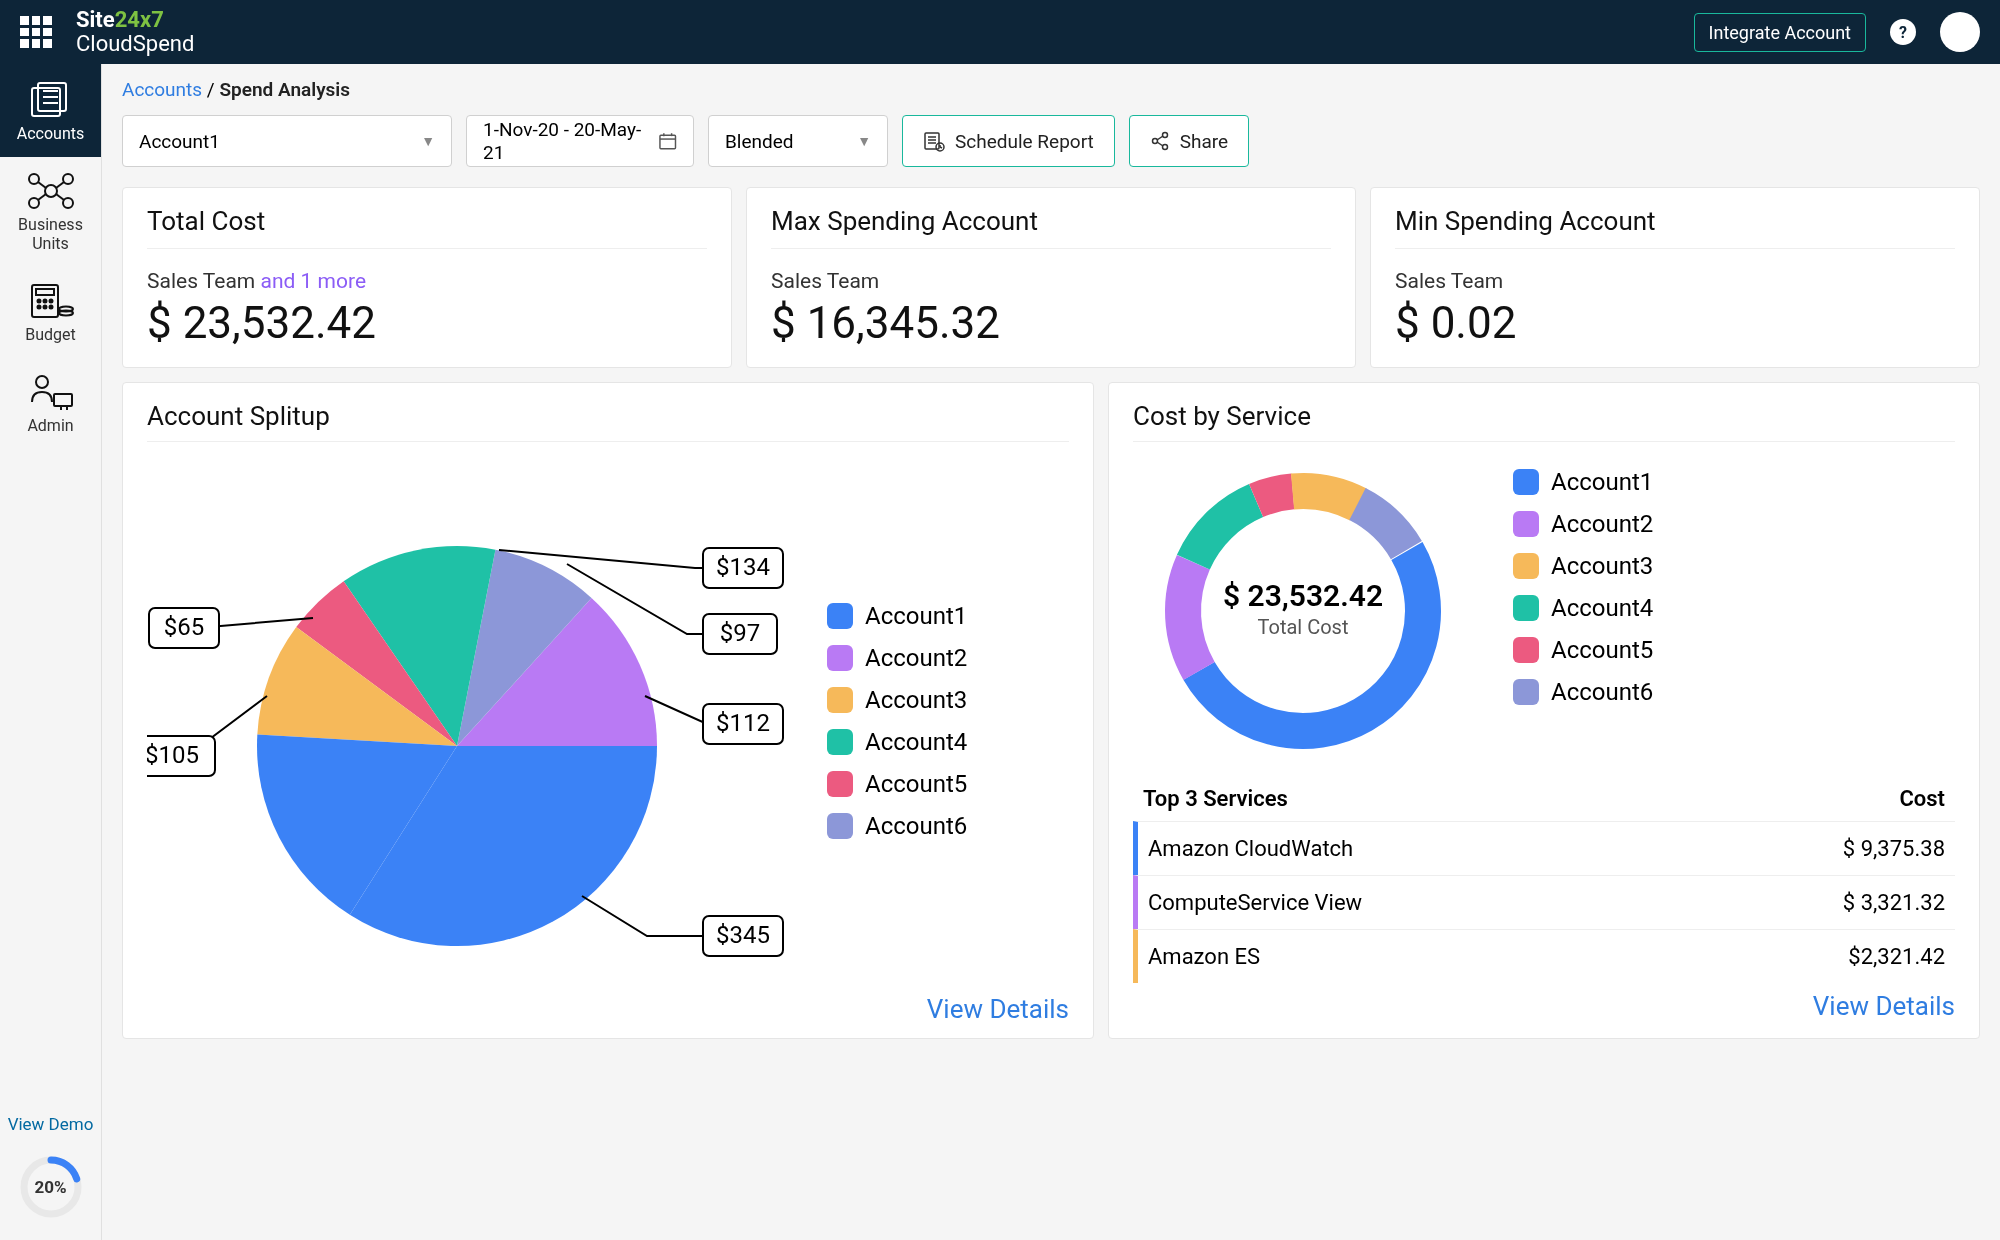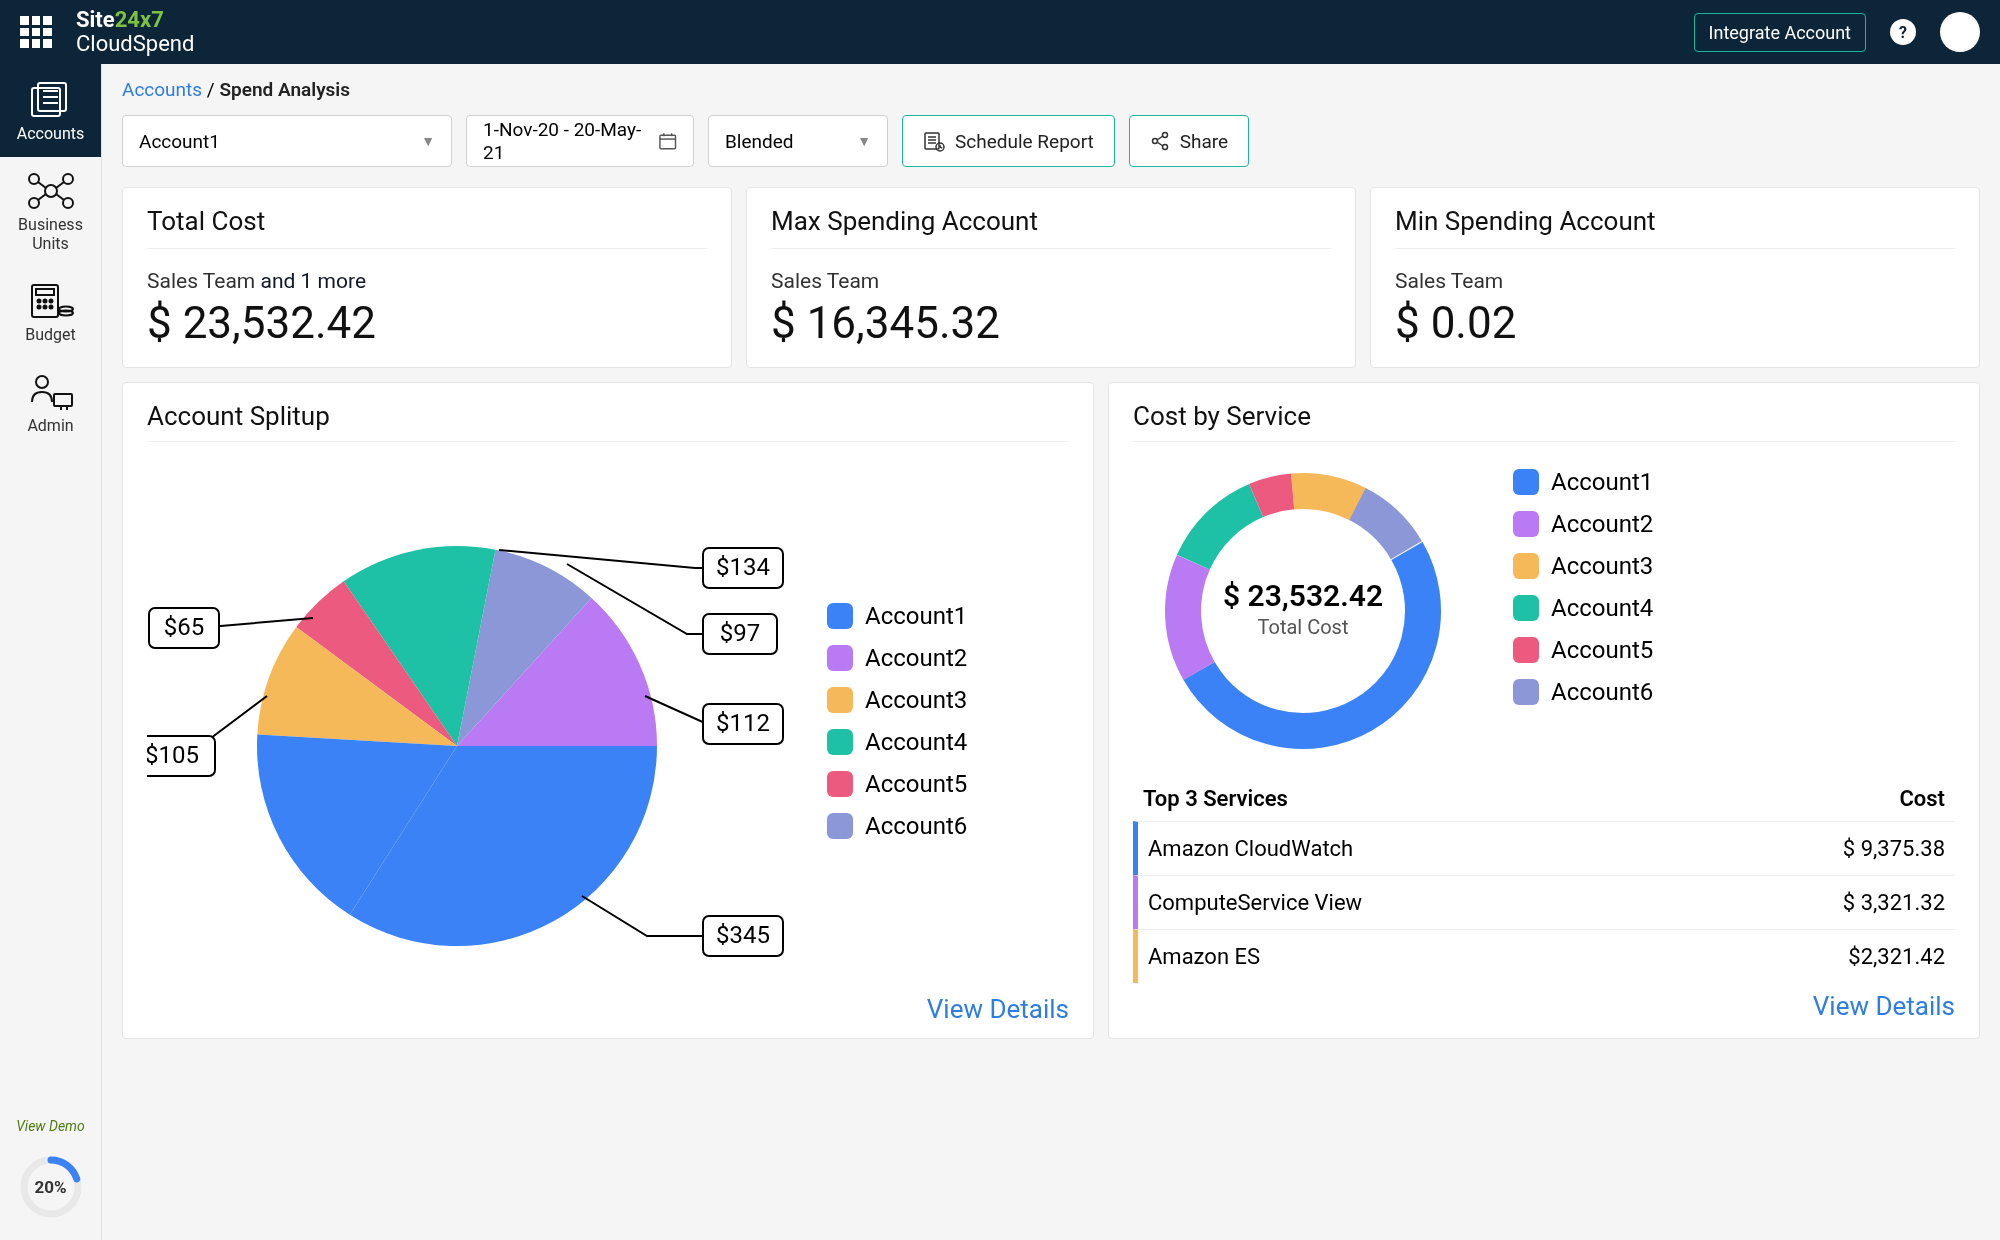--- a/index.html
+++ b/index.html
@@ -18,21 +18,21 @@
 .help-circle { width: 26px; height: 26px; border-radius: 50%; background: #fff; color: #0d2538; display: flex; align-items: center; justify-content: center; font-size: 16px; font-weight: bold; cursor: pointer; }
 .avatar-circle { width: 40px; height: 40px; border-radius: 50%; background: #fff; }
 
 
 .app-body { display: flex; height: calc(1240px - 64px); }
 .sidebar { width: 102px; background: #f5f5f5; border-right: 1px solid #e0e0e0; display: flex; flex-direction: column; align-items: center; padding-top: 0; }
 .side-item { width: 100%; padding: 14px 0; text-align: center; font-size: 16px; color: #333; cursor: pointer; }
 .side-item.active { background: #0d2538; color: #fff; }
 .side-icon { display: block; margin: 0 auto 4px; }
 .side-spacer { flex: 1; }
-.view-demo { color: #4d7c0f; font-size: 14px; padding: 8px 0; cursor: pointer; font-style: italic; }
+.view-demo { color: #0369a1; font-size: 17px; padding: 8px 0; cursor: pointer; }
 .progress-ring { width: 66px; height: 66px; margin: 12px auto 20px; position: relative; }
 .progress-ring-text { position: absolute; inset: 0; display: flex; align-items: center; justify-content: center; font-size: 17px; font-weight: bold; color: #333; }
 
 .main { flex: 1; padding: 14px 20px 20px 20px; overflow: hidden; }
 .breadcrumb { font-size: 19px; margin-bottom: 14px; }
 .breadcrumb .link { color: #2f7de1; }
 .breadcrumb .current { color: #222; font-weight: 600; }
 
 .filter-row { display: flex; gap: 14px; margin-bottom: 20px; align-items: center; }
 .filter-select, .filter-input, .date-range, .cost-type, .sched-btn, .share-btn {
@@ -44,21 +44,21 @@
 .cost-type { width: 180px; justify-content: space-between; cursor: pointer; }
 .sched-btn { border: 1.5px solid #19b89c; color: #222; gap: 10px; cursor: pointer; padding: 0 20px; }
 .share-btn { border: 1.5px solid #19b89c; color: #222; gap: 10px; cursor: pointer; padding: 0 20px; }
 .chev { color: #888; font-size: 14px; }
 .cal-icon { width: 20px; height: 20px; }
 
 .card-row { display: flex; gap: 14px; margin-bottom: 14px; }
 .card { background: #fff; border: 1px solid #e5e5e5; border-radius: 4px; padding: 18px 24px; flex: 1; }
 .card-title { font-size: 26px; color: #111; font-weight: 400; border-bottom: 1px solid #eee; padding-bottom: 12px; margin-bottom: 20px; }
 .card-subtitle { font-size: 21px; color: #333; }
-.card-subtitle .extra { color: #0f172a; }
+.card-subtitle .extra { color: #8b5cf6; }
 .card-value { font-size: 44px; font-weight: 400; color: #111; margin-top: 4px; }
 
 .panel-row { display: flex; gap: 14px; }
 .panel { background: #fff; border: 1px solid #e5e5e5; border-radius: 4px; padding: 18px 24px 14px; }
 .panel-left { flex: 0 0 972px; }
 .panel-right { flex: 1; }
 .panel-title { font-size: 26px; color: #111; font-weight: 400; border-bottom: 1px solid #eee; padding-bottom: 10px; margin-bottom: 14px; }
 
 .view-details { text-align: right; color: #2f7de1; font-size: 26px; font-weight: 400; cursor: pointer; margin-top: 8px; }
 

